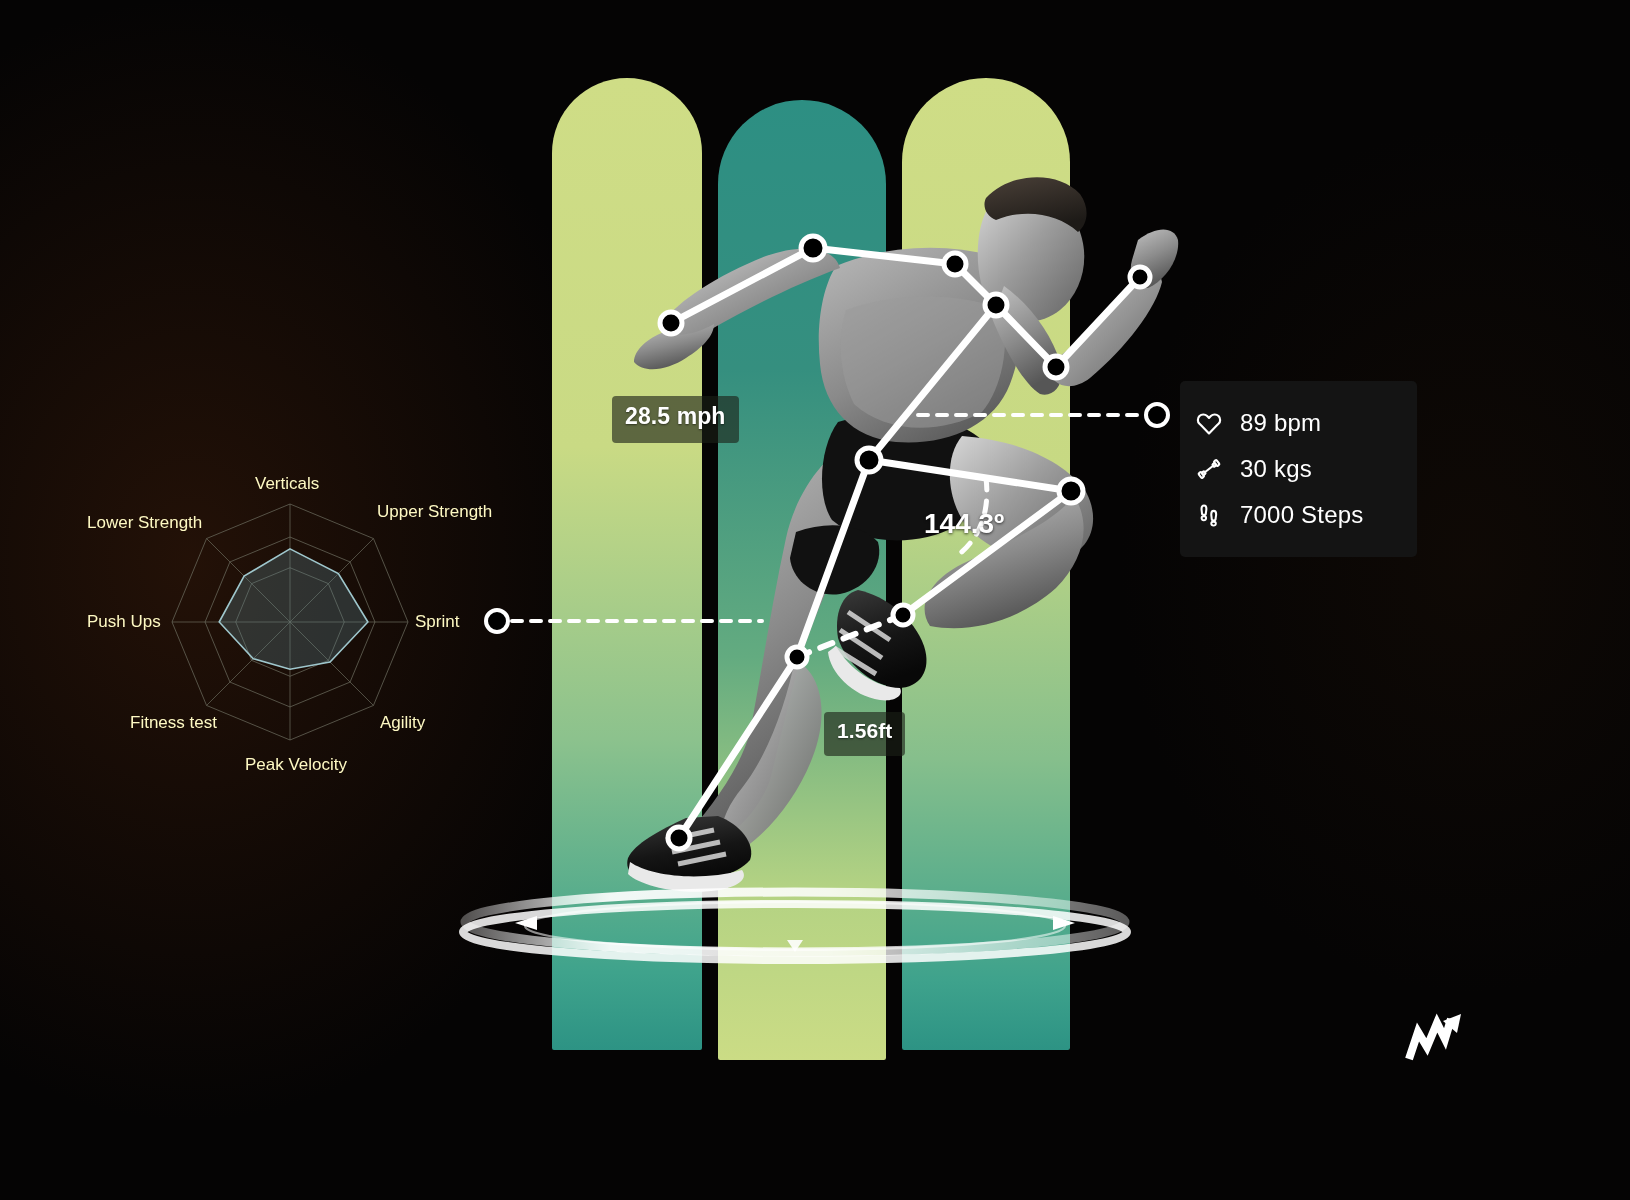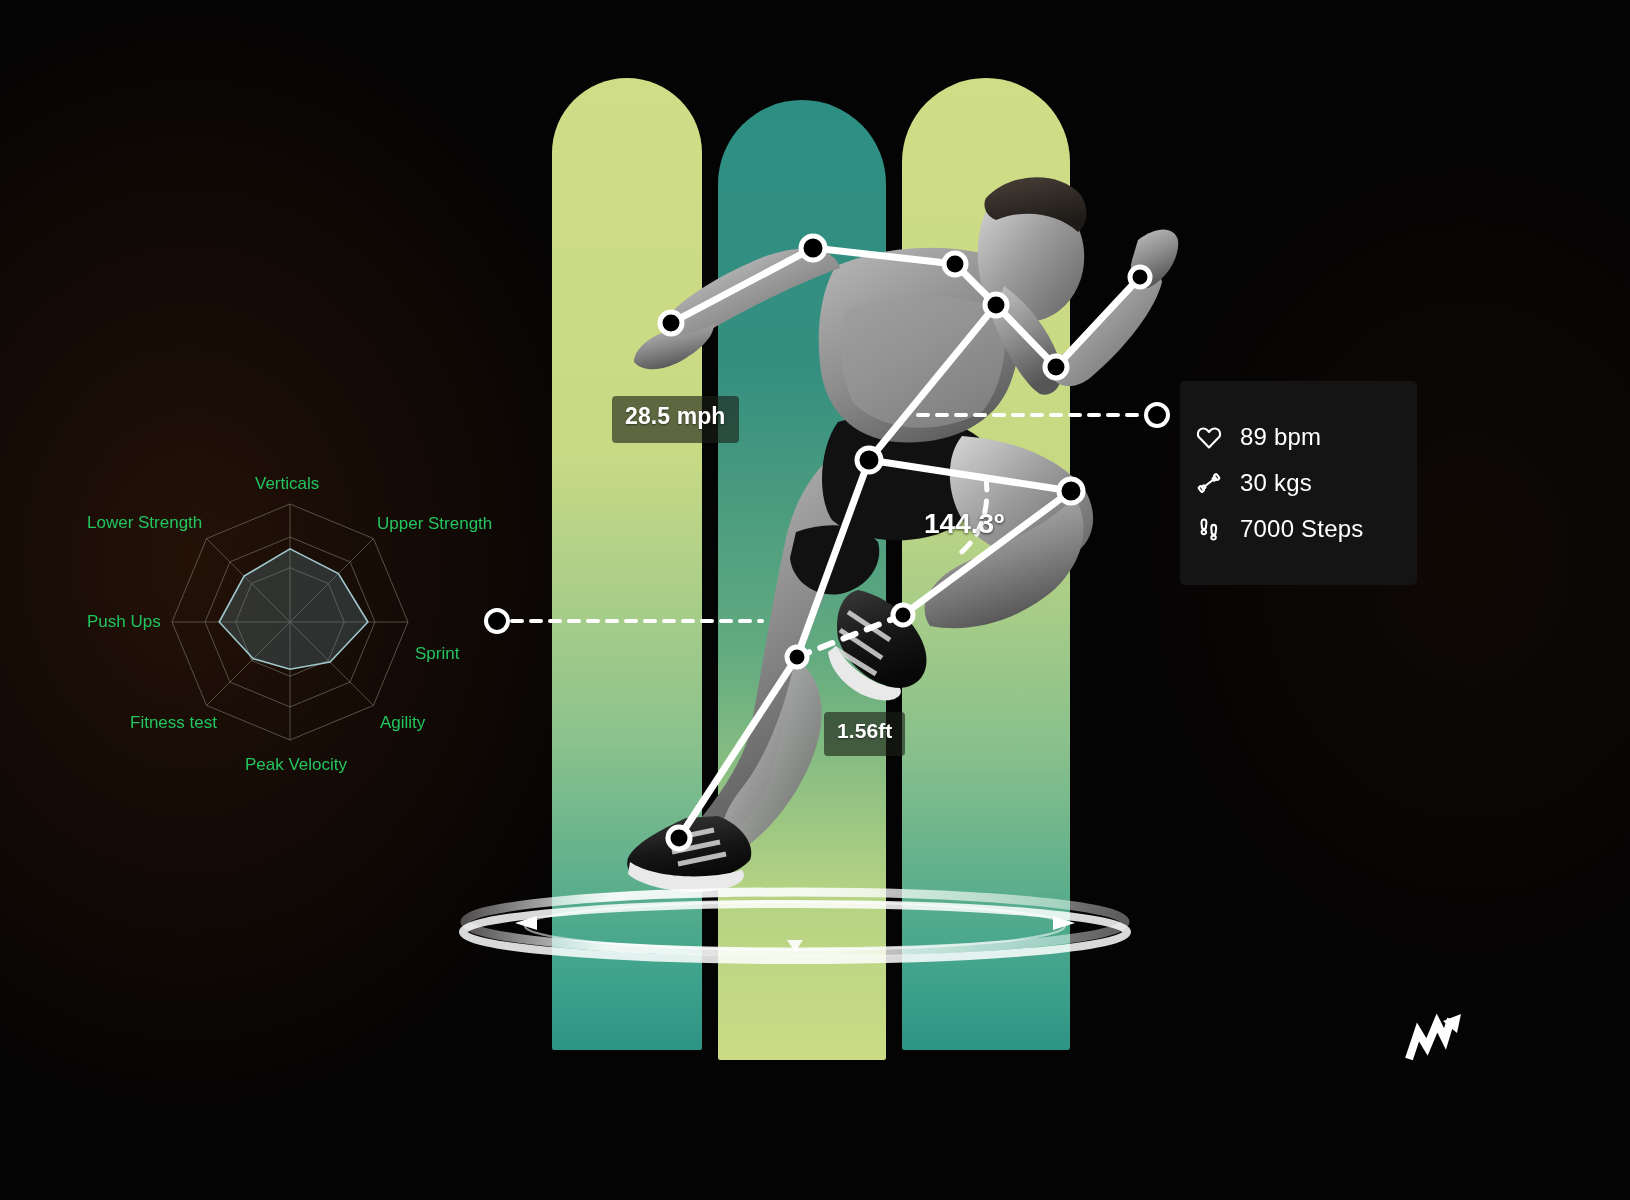--- a/index.html
+++ b/index.html
@@ -47,33 +47,33 @@
   .badge-speed { left:612px; top:396px; font-size:23px; }
   .badge-stride { left:824px; top:712px; font-size:21px; }
   .angle-label {
     position:absolute; left:924px; top:508px; color:#fff;
     font-size:28px; font-weight:bold; white-space:nowrap;
     text-shadow:0 1px 3px rgba(0,0,0,.7);
   }
 
   
   .stats-card {
-    position:absolute; left:1180px; top:381px; width:237px; height:204px;
+    position:absolute; left:1180px; top:381px; width:237px; height:176px;
     background:#141414; border-radius:5px;
     display:flex; flex-direction:column; justify-content:center;
     padding:0 0 0 14px; gap:16px;
   }
   .stat-row { display:flex; align-items:center; gap:16px; }
   .stat-ico { width:30px; height:30px; flex:0 0 30px; display:flex; align-items:center; justify-content:center; }
   .stat-val { color:#fff; font-size:24px; letter-spacing:.2px; }
 
   
   .radar-wrap { position:absolute; left:75px; top:462px; width:450px; height:330px; }
   .radar-label {
-    position:absolute; color:#22c55e; font-size:17px; white-space:nowrap;
+    position:absolute; color:#fef9c3; font-size:17px; white-space:nowrap;
   }
 
   
   .logo { position:absolute; left:1405px; top:1005px; width:62px; height:62px; }
 </style>
 </head>
 <body>
 
 <div class="bg-vignette"></div>
 
@@ -317,22 +317,22 @@
         <line x1="215" y1="160" x2="333" y2="160" stroke="#6a6a5c" stroke-width="1" opacity="0.7"></line>
         <line x1="215" y1="160" x2="298.4386001800126" y2="243.4386001800126" stroke="#6a6a5c" stroke-width="1" opacity="0.7"></line>
         <line x1="215" y1="160" x2="215" y2="278" stroke="#6a6a5c" stroke-width="1" opacity="0.7"></line>
         <line x1="215" y1="160" x2="131.5613998199874" y2="243.4386001800126" stroke="#6a6a5c" stroke-width="1" opacity="0.7"></line>
         <line x1="215" y1="160" x2="97" y2="160.00000000000003" stroke="#6a6a5c" stroke-width="1" opacity="0.7"></line>
         <line x1="215" y1="160" x2="131.56139981998737" y2="76.5613998199874" stroke="#6a6a5c" stroke-width="1" opacity="0.7"></line>
         <polygon points="215,86.84 263.3943881044073,111.60561189559269 292.88,160 255.05052808640605,200.05052808640605 215,207.2 178.28701592079446,196.71298407920557 144.2,160 169.10876990099305,114.10876990099307" fill="#5a7f88" fill-opacity="0.32" stroke="#9fc7cd" stroke-width="1.6"></polygon>
       </svg>
 
     <span class="radar-label" style="left:180px; top:12px;">Verticals</span>
-    <span class="radar-label" style="left:302px; top:52px;text-align:right;">Upper Strength</span>
-    <span class="radar-label" style="left:340px; top:150px;margin-top:32px;">Sprint</span>
+    <span class="radar-label" style="left:302px; top:40px;text-align:right;">Upper Strength</span>
+    <span class="radar-label" style="left:340px; top:150px;">Sprint</span>
     <span class="radar-label" style="left:305px; top:251px;">Agility</span>
     <span class="radar-label" style="left:170px; top:293px;">Peak Velocity</span>
     <span class="radar-label" style="left:55px; top:251px;">Fitness test</span>
     <span class="radar-label" style="left:12px; top:150px;">Push Ups</span>
     <span class="radar-label" style="left:12px; top:51px;">Lower Strength</span>
   </div>
 
   <svg class="logo" viewBox="0 0 62 62">
     <path d="M4 54 L13 27 L22 42 L32 18 L40 34 L46 14" stroke="#fff" stroke-width="8" fill="none" stroke-linejoin="miter" stroke-linecap="butt"></path>
     <polygon points="38,16 56,9 52,28" fill="#fff"></polygon>

